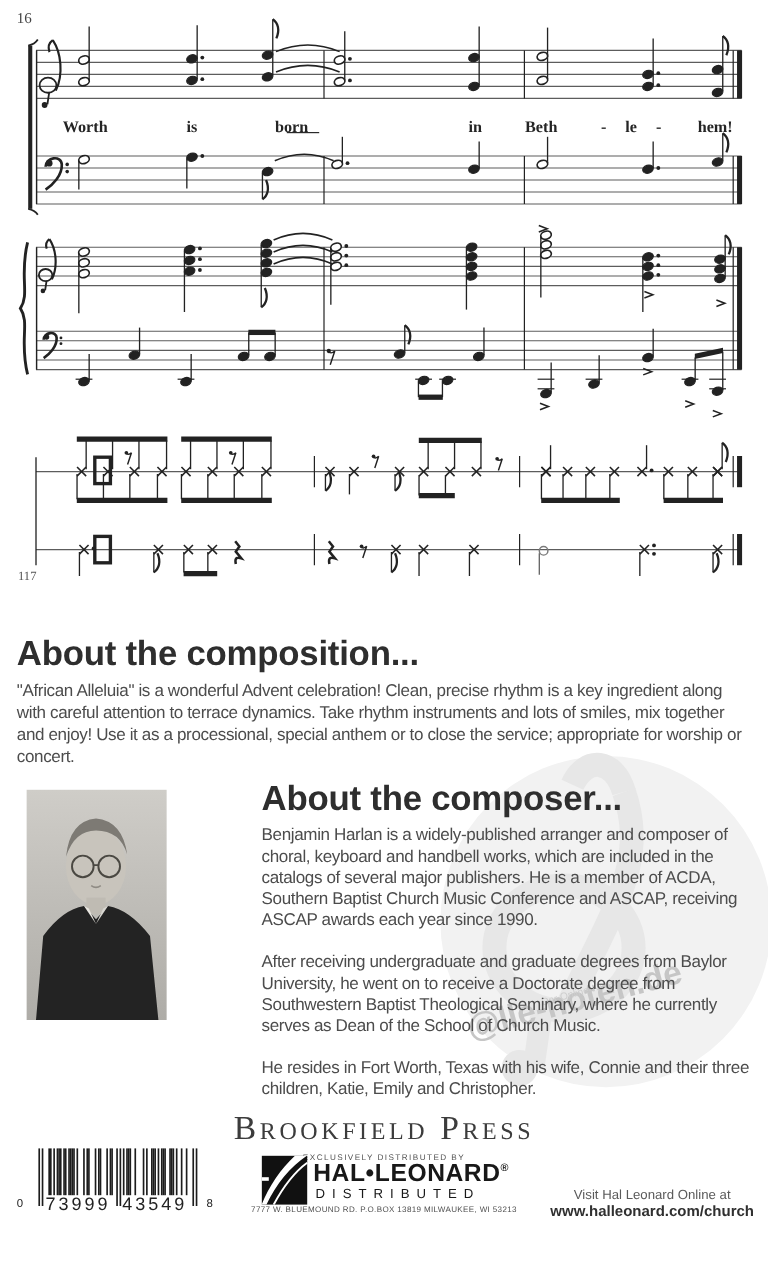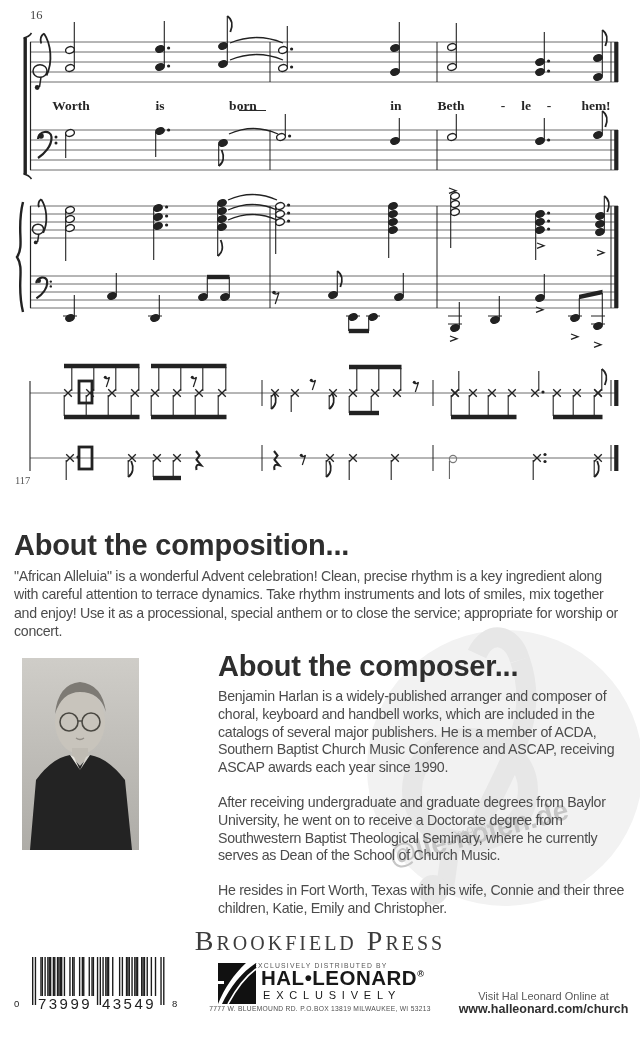--- a/index.html
+++ b/index.html
@@ -2,21 +2,21 @@
 <html><head>
 <meta charset="utf-8">
 <style>
   html,body{margin:0;padding:0;background:#888;}
   .page{position:relative;width:640px;height:1051px;background:#fff;margin:0 auto;
         font-family:"Liberation Sans",sans-serif;overflow:hidden;}
   svg{display:block;}
   #score-svg{position:absolute;left:0;top:0;}
   #wm-svg{position:absolute;left:0;top:0;pointer-events:none;}
   .mnum{position:absolute;font-family:"Liberation Serif",serif;color:#444;}
-  #measure-number{left:14px;top:8px;font-size:12.5px;margin-left:16px;}
+  #measure-number{left:14px;top:8px;font-size:12.5px;}
   #rehearsal-number{left:15px;top:475px;font-size:10.5px;color:#555;}
   .lyr{position:absolute;top:98px;transform:translateX(-50%);
        font-family:"Liberation Serif",serif;font-weight:bold;font-size:13.5px;color:#252525;white-space:nowrap;}
   .lyr-ext{position:absolute;top:110px;height:1.4px;background:#2a2a2a;}
   .sect{position:absolute;z-index:2;}
   .sect h2{margin:0;font-size:29px;font-weight:bold;color:#2e2e2e;letter-spacing:-0.2px;}
   .sect p{margin:0;font-size:14.2px;line-height:17.8px;letter-spacing:-0.3px;color:#4c4c4c;}
   #composition{left:14px;top:529px;width:610px;}
   #composition p{margin-top:5px;line-height:18.4px;}
   #composer{left:218px;top:650px;width:418px;}
@@ -476,21 +476,21 @@
 
   <div class="footer-el" id="brookfield">Brookfield Press</div>
   <div class="footer-el" id="distributed">EXCLUSIVELY DISTRIBUTED BY</div>
   <svg class="footer-el" id="hl-logo" width="40" height="41" viewBox="0 0 40 41">
     <rect width="38" height="41" fill="#111"></rect>
     <path d="M4 41 C12 24 24 9 38 0 L28 0 C16 11 6 26 0 41 Z" fill="#fff"></path>
     <path d="M10 41 C17 28 27 14 38 6" stroke="#fff" stroke-width="1.6" fill="none"></path>
     <rect x="0" y="18" width="6" height="3" fill="#fff"></rect>
   </svg>
   <div class="footer-el" id="hl-name"><span>HAL•LEONARD</span><sup>®</sup></div>
-  <div class="footer-el" id="hl-corp">EXCLUSIVELY</div>
+  <div class="footer-el" id="hl-corp">DISTRIBUTED</div>
   <div class="footer-el" id="hl-addr">7777 W. BLUEMOUND RD. P.O.BOX 13819 MILWAUKEE, WI 53213</div>
   <div class="footer-el" id="visit">
     <div class="l1">Visit Hal Leonard Online at</div>
     <div class="l2">www.halleonard.com/church</div>
   </div>
   <div class="footer-el" id="barcode">
     <svg id="bc-bars" width="180" height="52">
         <rect x="20.00" y="2" width="1.38" height="48" fill="#1c1c1c"></rect>
         <rect x="22.76" y="2" width="1.38" height="48" fill="#1c1c1c"></rect>
         <rect x="28.28" y="2" width="1.38" height="39" fill="#1c1c1c"></rect>

